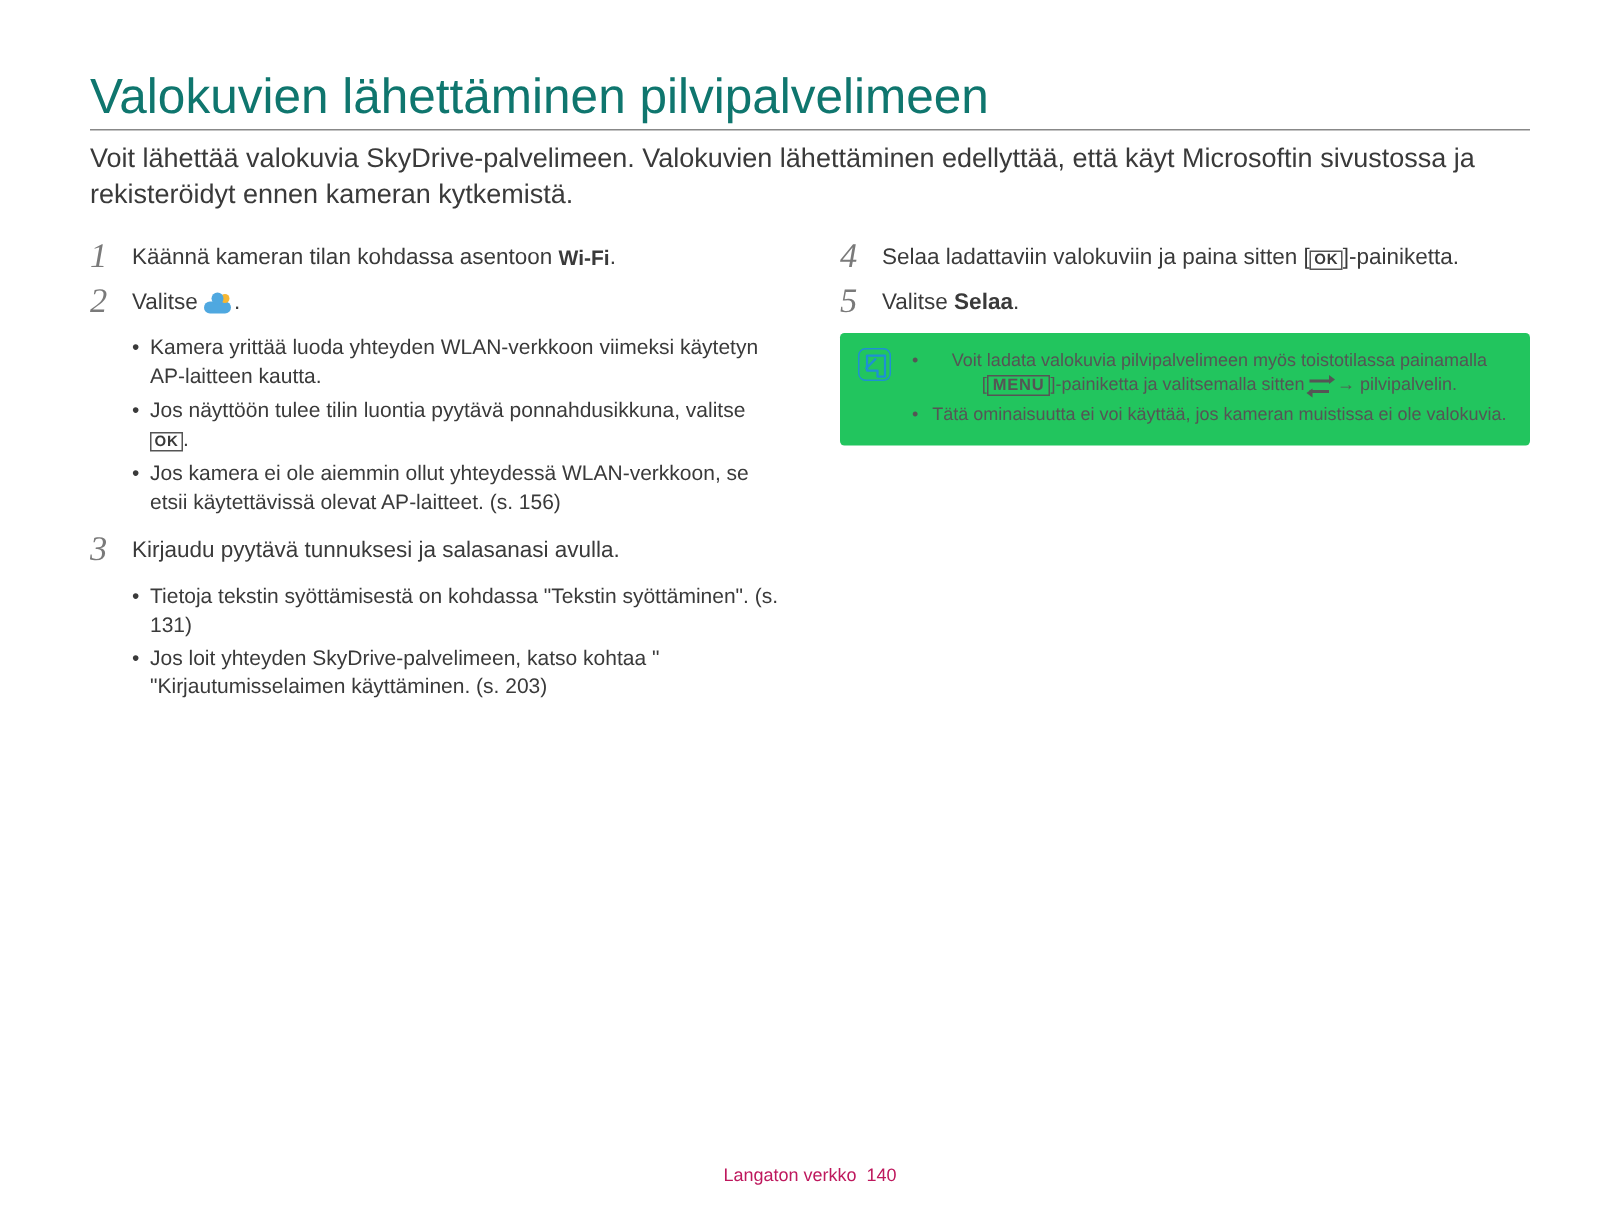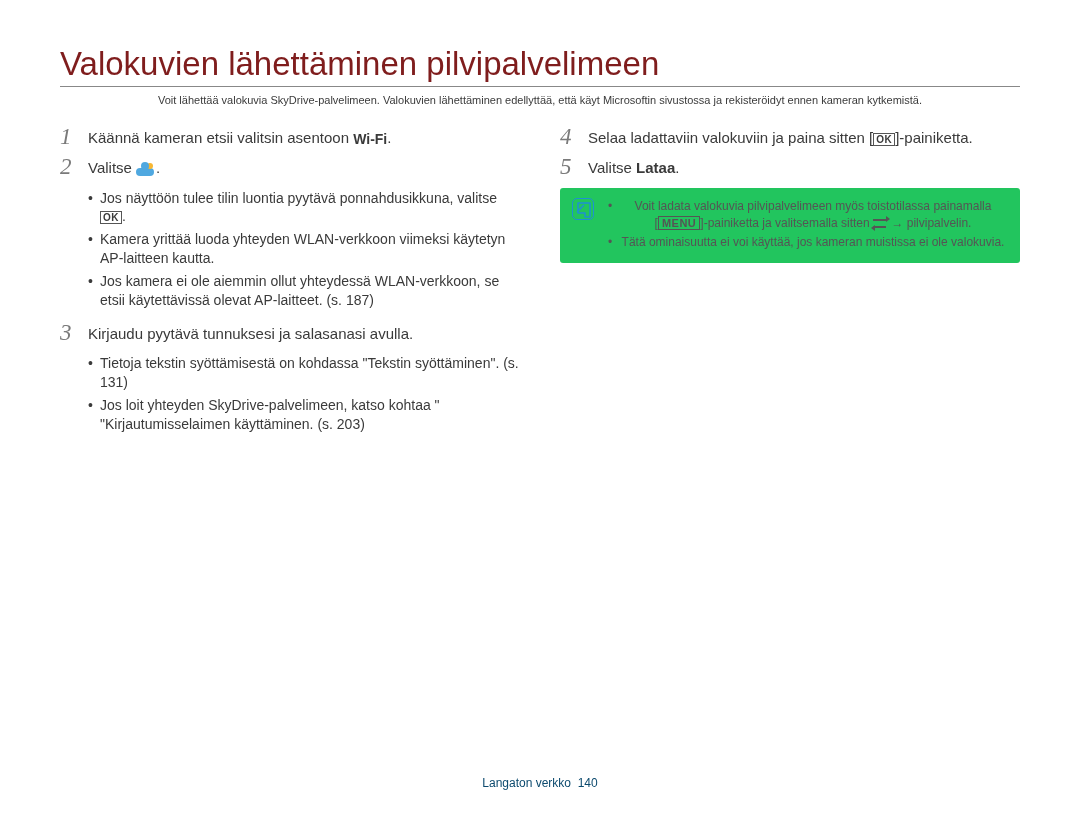--- a/index.html
+++ b/index.html
@@ -7,32 +7,31 @@
       margin: 0;
       font-family: Arial, Helvetica, sans-serif;
       background: #fff;
       width: 1080px;
       height: 815px;
       padding: 45px 60px 30px 60px;
       color: #3a3a3a;
       position: relative;
     }
     h1.title {
-      color: #7f1d1d;
+      color: #0f766e;
       font-weight: 400;
       font-size: 33px;
       margin: 0 0 6px 0;
       border-bottom: 1px solid #888;
       padding-bottom: 3px;
     }
     p.intro {
-      font-size: 11px;
+      font-size: 18px;
       margin: 6px 0 20px 0;
       line-height: 1.35;
-      text-align: center;
     }
     .cols {
       display: flex;
       gap: 40px;
     }
     .col {
       flex: 1;
     }
     .step {
       position: relative;
@@ -178,49 +177,49 @@
     .swap-arr2{
       position:absolute;left:-2px;bottom:-1px;
       border-right:4px solid #555;border-top:3px solid transparent;border-bottom:3px solid transparent;
     }
     .footer {
       position: absolute;
       left: 0; right: 0;
       bottom: 25px;
       text-align: center;
       font-size: 12px;
-      color: #0c4a6e;
+      color: #be185d;
     }
   </style>
 </head>
 <body>
 
 <h1 class="title">Valokuvien lähettäminen pilvipalvelimeen</h1>
 <p class="intro">Voit lähettää valokuvia SkyDrive-palvelimeen. Valokuvien lähettäminen edellyttää, että käyt Microsoftin sivustossa ja rekisteröidyt ennen kameran kytkemistä.</p>
 
 <div class="cols">
   <div class="col">
 
     <div class="step">
       <span class="num">1</span>
       <span class="line">
-        <span>Käännä kameran etsii valitsin asentoon </span><span class="wifi-label inl">Wi-Fi</span><span>.</span>
+        <span>Käännä kameran tilan kohdassa asentoon </span><span class="wifi-label inl">Wi-Fi</span><span>.</span>
       </span>
     </div>
 
     <div class="step">
       <span class="num">2</span>
       <span class="line">
         <span>Valitse </span><span class="cloud-icon"></span><span>.</span>
       </span>
     </div>
     <ul class="bullets">
+      <li>Kamera yrittää luoda yhteyden WLAN-verkkoon viimeksi käytetyn AP-laitteen kautta.</li>
       <li><span>Jos näyttöön tulee tilin luontia pyytävä ponnahdusikkuna, valitse </span><span class="ok-label">OK</span>.</li>
-      <li>Kamera yrittää luoda yhteyden WLAN-verkkoon viimeksi käytetyn AP-laitteen kautta.</li>
-      <li>Jos kamera ei ole aiemmin ollut yhteydessä WLAN-verkkoon, se etsii käytettävissä olevat AP-laitteet. (s. 187)</li>
+      <li>Jos kamera ei ole aiemmin ollut yhteydessä WLAN-verkkoon, se etsii käytettävissä olevat AP-laitteet. (s. 156)</li>
     </ul>
 
     <div class="step">
       <span class="num">3</span>
       <span class="line">Kirjaudu pyytävä tunnuksesi ja salasanasi avulla.</span>
     </div>
     <ul class="bullets">
       <li>Tietoja tekstin syöttämisestä on kohdassa "Tekstin syöttäminen". (s. 131)</li>
       <li>Jos loit yhteyden SkyDrive-palvelimeen, katso kohtaa " "Kirjautumisselaimen käyttäminen. (s. 203)</li>
     </ul>
@@ -232,21 +231,21 @@
     <div class="step">
       <span class="num">4</span>
       <span class="line">
         <span>Selaa ladattaviin valokuviin ja paina sitten [</span><span class="ok-label">OK</span><span>]-painiketta.</span>
       </span>
     </div>
 
     <div class="step">
       <span class="num">5</span>
       <span class="line">
-        <span>Valitse </span><span class="bold">Lataa</span><span>.</span>
+        <span>Valitse </span><span class="bold">Selaa</span><span>.</span>
       </span>
     </div>
 
     <div class="note-box">
       <span class="note-icon">
         <svg viewBox="0 0 22 22" width="22" height="22">
             <path d="M5 4 L17 4 L17 18 L12 18 L12 14 L5 14 Z M4 13 L11 6" stroke="#1e90d4" stroke-width="1.5" fill="none" stroke-linejoin="round"></path>
           </svg>
       </span>
       <ul>

